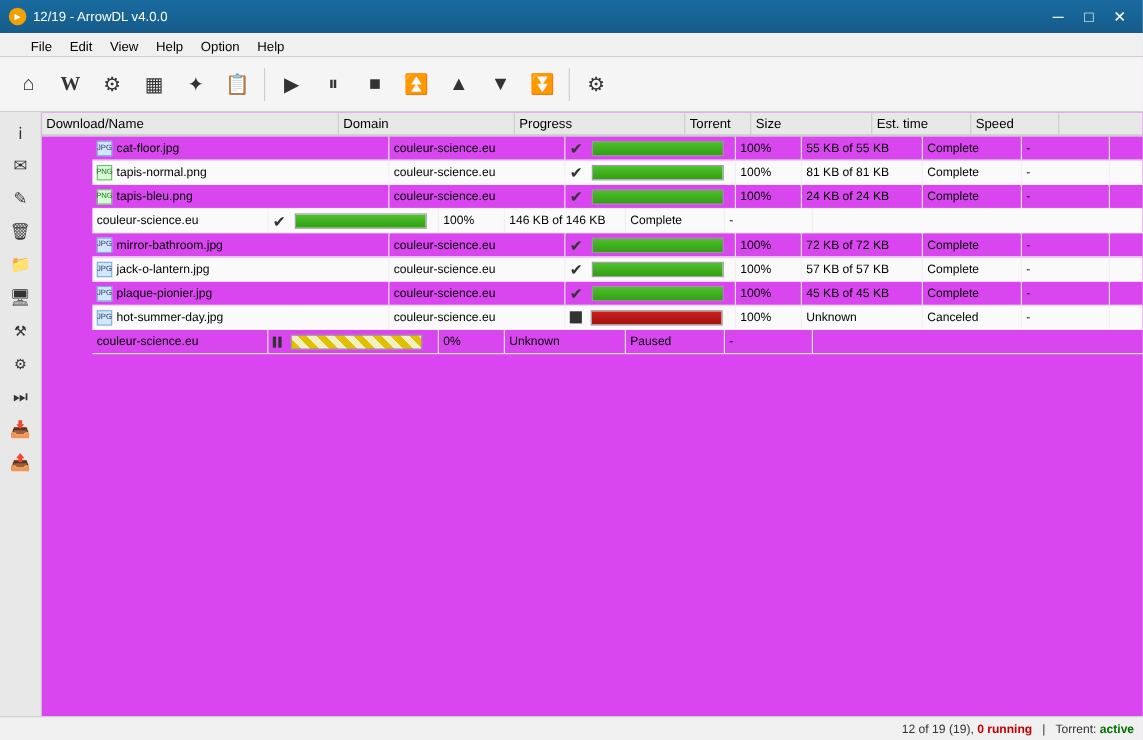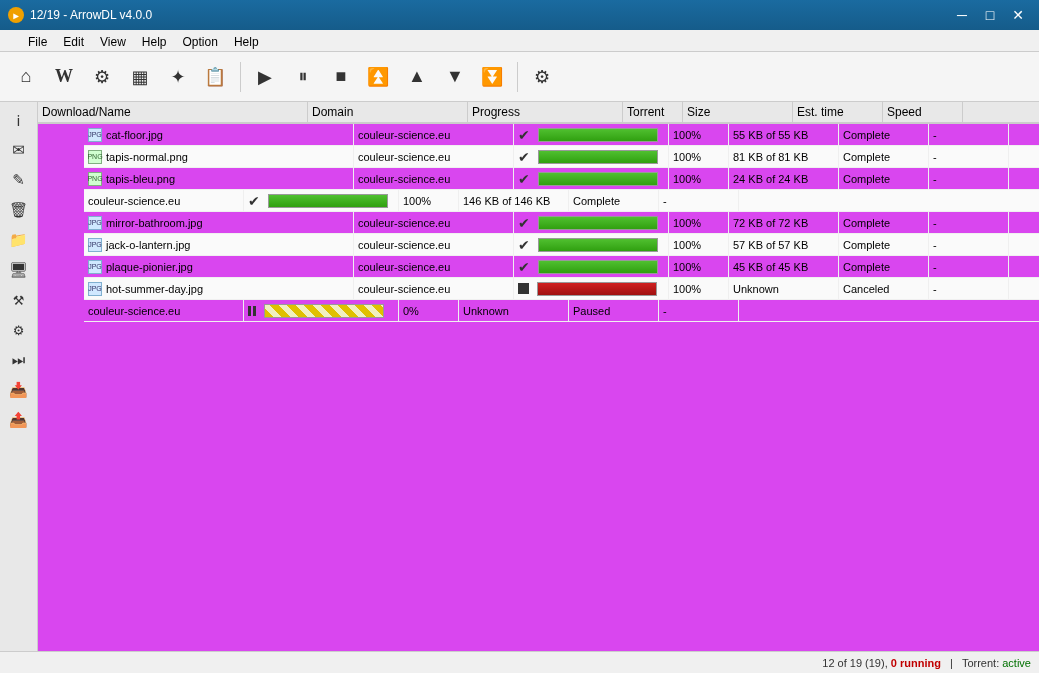--- a/index.html
+++ b/index.html
@@ -290,21 +290,21 @@
       border-top: 1px solid #ccc;
       display: flex;
       align-items: center;
       justify-content: flex-end;
       padding: 0 8px;
       font-size: 11px;
       color: #333;
       flex-shrink: 0;
     }
     .status-running { color: #c00000; font-weight: bold; }
-    .status-active { color: #007000; font-weight: normal; }
+    .status-active { color: #007000; font-weight: bold; }
 
     .pause-icon-small {
       display: inline-flex;
       gap: 2px;
       margin-right: 4px;
     }
     .pause-bar {
       width: 3px;
       height: 10px;
       background: #333;

